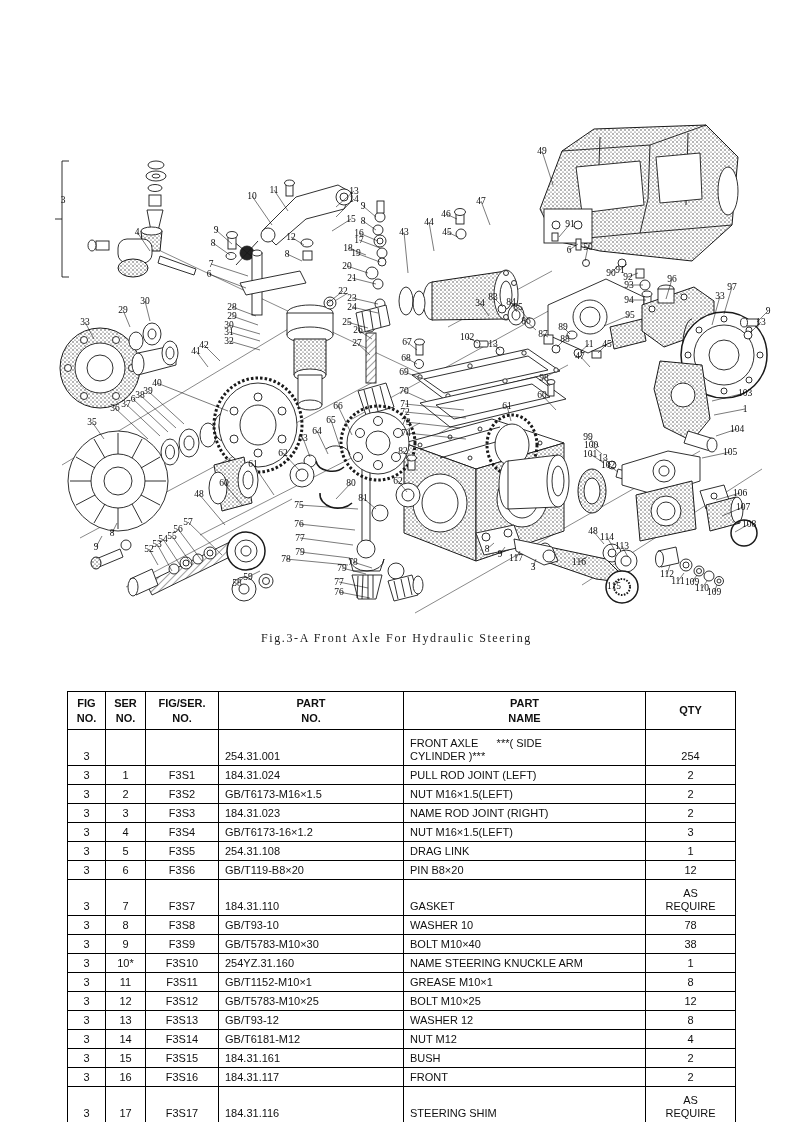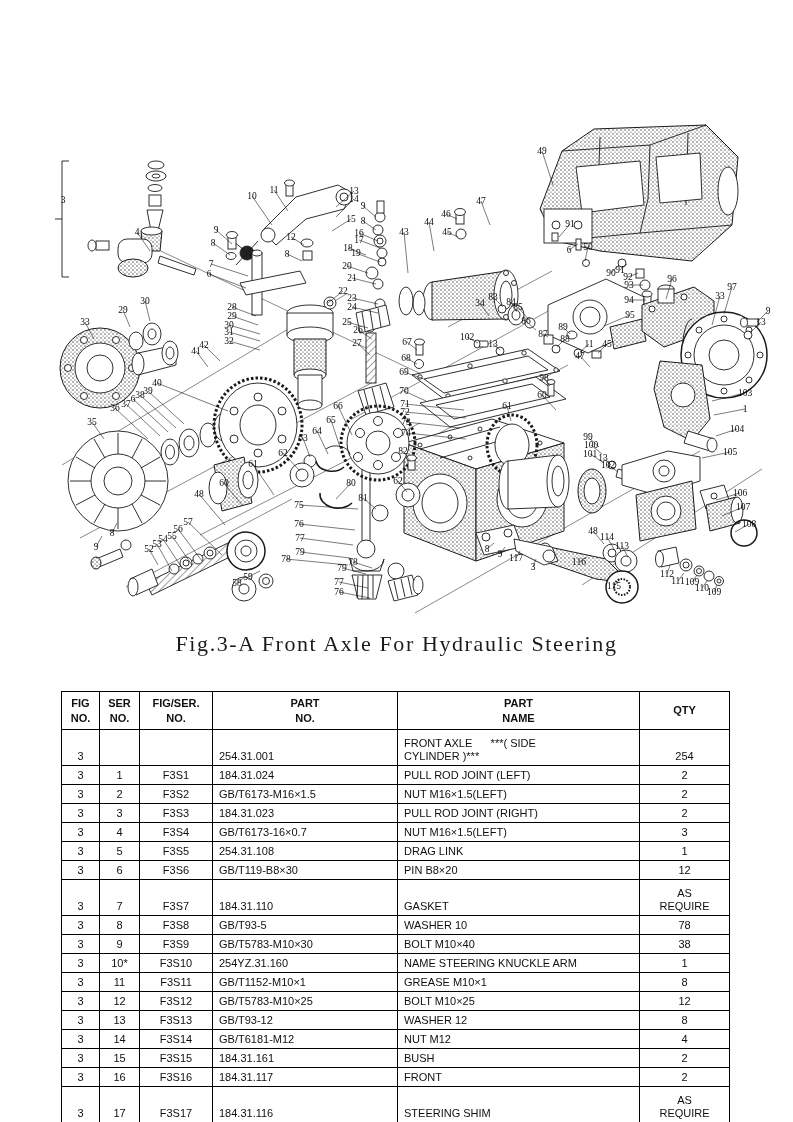--- a/index.html
+++ b/index.html
@@ -12,23 +12,23 @@
   .st{fill:url(#stip);stroke:#1a1a1a;stroke-width:1;}
   .hat2{fill:url(#hat);stroke:#1a1a1a;stroke-width:.9;}
   .dk{fill:#222;stroke:#1a1a1a;stroke-width:.8;}
   .ax{fill:none;stroke:#3a3a3a;stroke-width:.6;}
   .teeth{fill:none;stroke:#1a1a1a;stroke-width:3;stroke-dasharray:2.5 2.1;}
   .sw15{stroke-width:1.5;}
   .co{font:9.5px "Liberation Serif",serif;fill:#0d0d0d;}
   .ld{stroke:#0d0d0d;stroke-width:.55;fill:none;}
   
   .caption{position:absolute;top:631px;left:0;width:100%;text-align:center;
-           font-family:"Liberation Serif",serif;font-size:22px;letter-spacing:1.6px;color:#1b1b1b;}
+           font-family:"Liberation Serif",serif;font-size:12px;letter-spacing:1.6px;color:#1b1b1b;}
   
-  .parts-table{position:absolute;left:61px;top:691px;border-collapse:collapse;table-layout:fixed;
+  .parts-table{position:absolute;left:67px;top:691px;border-collapse:collapse;table-layout:fixed;
                font-family:"Liberation Sans",sans-serif;font-size:11px;color:#0f0f0f;}
   .parts-table th,.parts-table td{border:1px solid #000;overflow:hidden;}
   .parts-table thead th{font-weight:bold;height:37px;text-align:center;vertical-align:middle;
                         line-height:15px;white-space:pre-line;padding:0 2px;}
   .parts-table tbody td{height:16px;vertical-align:bottom;padding:0 3px 2px;line-height:13px;
                         white-space:pre-wrap;}
   .parts-table tr.tall td{height:33px;}
   .c-num{text-align:center;}
   .c-left{text-align:left;padding-left:6px !important;}
 </style>
@@ -722,61 +722,61 @@
           <td class="c-num">F3S2</td>
           <td class="c-left">GB/T6173-M16×1.5</td>
           <td class="c-left">NUT M16×1.5(LEFT)</td>
           <td class="c-num">2</td>
         </tr>
         <tr>
           <td class="c-num">3</td>
           <td class="c-num">3</td>
           <td class="c-num">F3S3</td>
           <td class="c-left">184.31.023</td>
-          <td class="c-left">PULL ROD JOINT (RIGHT)</td>
+          <td class="c-left">NAME ROD JOINT (RIGHT)</td>
           <td class="c-num">2</td>
         </tr>
         <tr>
           <td class="c-num">3</td>
           <td class="c-num">4</td>
           <td class="c-num">F3S4</td>
-          <td class="c-left">GB/T6173-16×0.7</td>
+          <td class="c-left">GB/T6173-16×1.2</td>
           <td class="c-left">NUT M16×1.5(LEFT)</td>
           <td class="c-num">3</td>
         </tr>
         <tr>
           <td class="c-num">3</td>
           <td class="c-num">5</td>
           <td class="c-num">F3S5</td>
           <td class="c-left">254.31.108</td>
           <td class="c-left">DRAG LINK</td>
           <td class="c-num">1</td>
         </tr>
         <tr>
           <td class="c-num">3</td>
           <td class="c-num">6</td>
           <td class="c-num">F3S6</td>
-          <td class="c-left">GB/T119-B8×30</td>
+          <td class="c-left">GB/T119-B8×20</td>
           <td class="c-left">PIN B8×20</td>
           <td class="c-num">12</td>
         </tr>
         <tr class="tall">
           <td class="c-num">3</td>
           <td class="c-num">7</td>
           <td class="c-num">F3S7</td>
           <td class="c-left">184.31.110</td>
           <td class="c-left">GASKET</td>
           <td class="c-num">AS
 REQUIRE</td>
         </tr>
         <tr>
           <td class="c-num">3</td>
           <td class="c-num">8</td>
           <td class="c-num">F3S8</td>
-          <td class="c-left">GB/T93-5</td>
+          <td class="c-left">GB/T93-10</td>
           <td class="c-left">WASHER 10</td>
           <td class="c-num">78</td>
         </tr>
         <tr>
           <td class="c-num">3</td>
           <td class="c-num">9</td>
           <td class="c-num">F3S9</td>
           <td class="c-left">GB/T5783-M10×30</td>
           <td class="c-left">BOLT M10×40</td>
           <td class="c-num">38</td>

